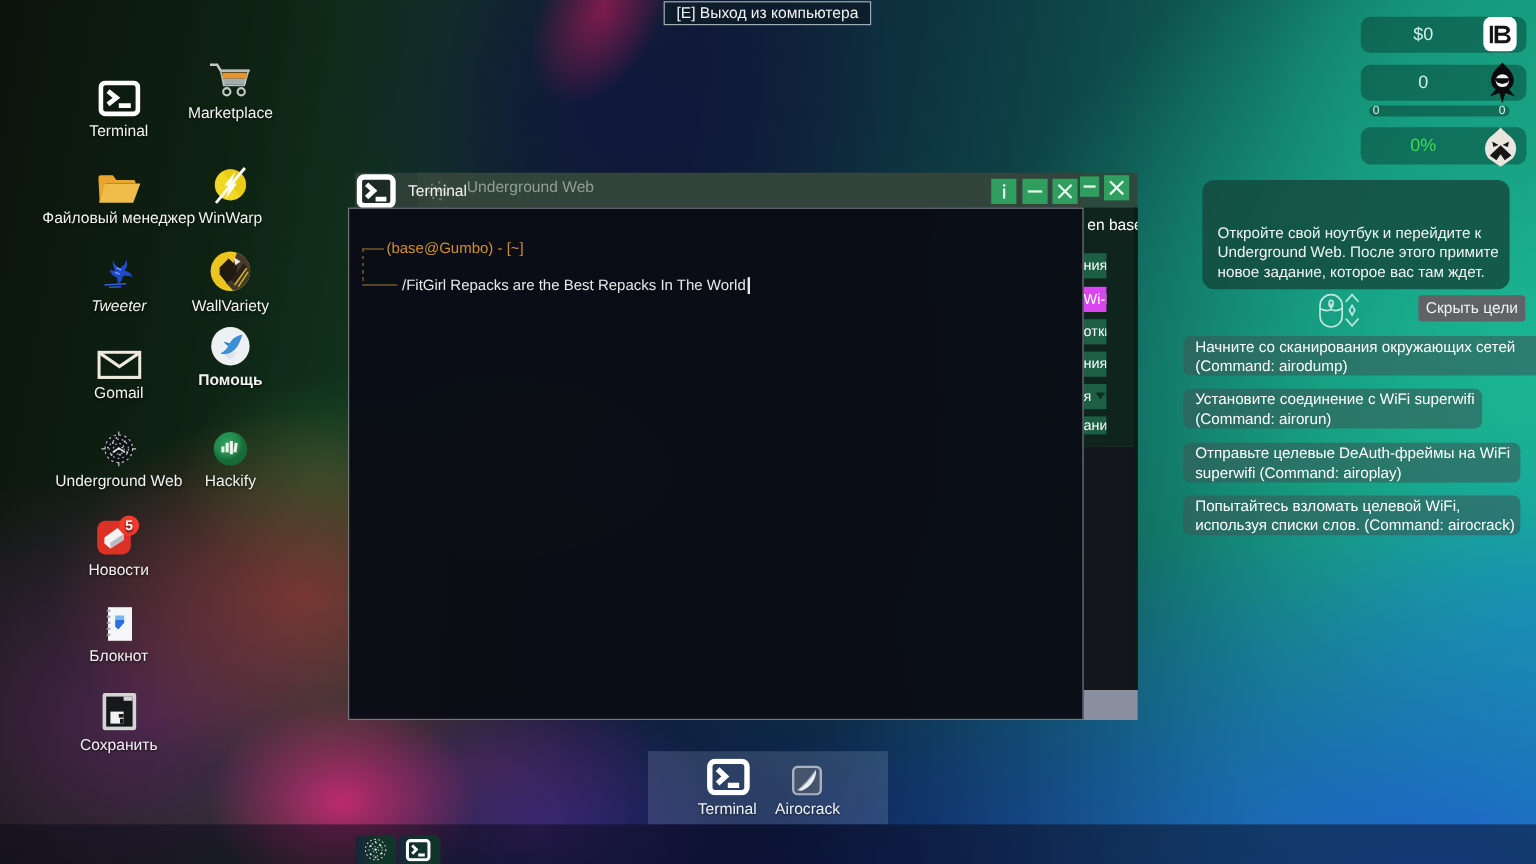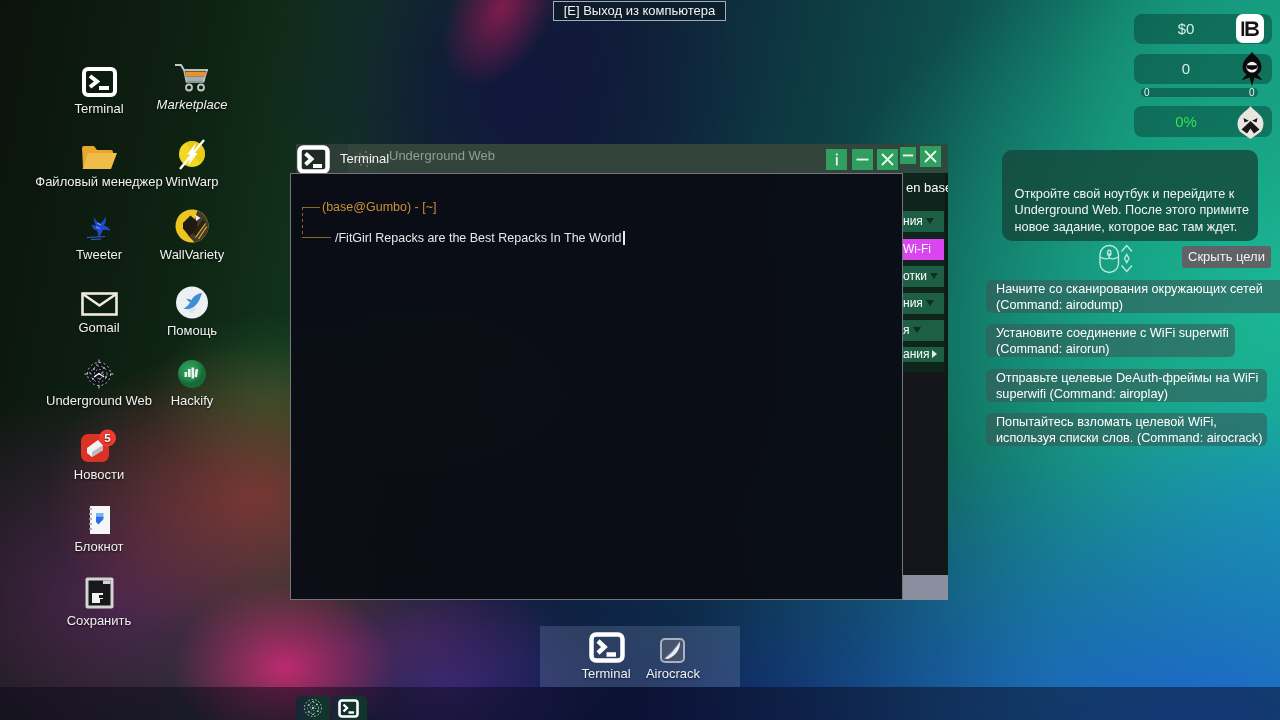--- a/index.html
+++ b/index.html
@@ -38,21 +38,21 @@
 #taskbox { left:540px; top:626px; width:200px; height:61px; background:rgba(175,195,225,0.19); }
 .tlabel { position:absolute; color:#f0f4f8; font-size:13px; text-shadow:0 1px 2px rgba(0,0,0,0.6); text-align:center; width:90px; }
 #uwbar { left:348px; top:144px; width:600px; height:29px; background:#2c4a3e; }
 #termbar { left:296px; top:144px; width:607px; height:29px; background:rgba(52,66,60,0.78); }
 #termbody { left:290px; top:173px; width:613px; height:427px; background:rgba(10,12,21,0.97); border:1px solid rgba(200,205,205,0.55); }
 .wbtn { position:absolute; width:21px; height:21px; background:#2f9e5e; }
 .wbtn svg { display:block; margin:auto; }
 #uwside { left:903px; top:173px; width:45px; height:199px; background:#0f241c; }
 #uwside2 { left:903px; top:372px; width:45px; height:203px; background:#15151c; }
 #uwstrip { left:903px; top:575px; width:45px; height:25px; background:#8a8fa0; }
-.uwrow { position:absolute; left:903px; width:41px; height:21px; background:#1d5f45; color:#fff; font-size:12px; line-height:21px; text-align:left; padding-right:3px; overflow:hidden; white-space:nowrap; }
+.uwrow { position:absolute; left:903px; width:19px; height:21px; background:#1d5f45; color:#fff; font-size:12px; line-height:21px; text-align:left; padding-right:3px; overflow:hidden; white-space:nowrap; }
 .tri { display:inline-block; width:0; height:0; border-left:4.5px solid transparent; border-right:4.5px solid transparent; border-top:6px solid #0d2e22; vertical-align:1px; margin-left:3px; }
 .tline { position:absolute; font-size:12.5px; white-space:pre; }
 .orange { color:#cc9136; }
 .white { color:#e9e9e9; }
 .statbox { position:absolute; left:1134px; width:138px; height:30px; background:rgba(6,46,38,0.4); border-radius:8px; color:#d6efe7; font-size:15px; text-align:center; line-height:30px; }
 #quest { left:1002px; top:150px; width:256px; height:91px; background:rgba(20,72,60,0.82); border-radius:10px; }
 #quest h1 { color:#dde23a; font-size:14px; font-weight:700; text-align:right; padding:8px 9px 0 0; }
 #quest p { position:absolute; top:36px; right:9px; color:#f0f6f4; font-size:12.7px; line-height:16.3px; }
 #hidebtn { left:1182px; top:246px; width:89px; height:22px; background:#606365; color:#f2f2f2; font-size:13px; text-align:center; line-height:22px; border-radius:3px; }
 .obj { position:absolute; left:986px; height:33px; background:rgba(55,90,88,0.6); border-radius:6px; color:#fff; font-size:12.7px; line-height:16.3px; padding:1px 0 0 10px; }
@@ -63,21 +63,21 @@
 <div id="streak"></div>
 <div id="tooltip" class="abs">[E] Выход из компьютера</div>
 
 <div class="dicon" style="left:34px; top:63px;"><div class="ig">
       <svg width="35" height="30" viewBox="0 0 35 30">
         <rect x="2" y="2" width="31" height="26" rx="4" fill="none" stroke="#fff" stroke-width="4"></rect>
         <path d="M8 9 L15 14.5 L8 20" fill="none" stroke="#fff" stroke-width="4"></path>
         <line x1="17" y1="21" x2="27" y2="21" stroke="#fff" stroke-width="4"></line>
       </svg>
     </div>Terminal</div>
-<div class="dicon" style="left:127px; top:59px;font-style:italic;"><div class="ig">
+<div class="dicon" style="left:127px; top:48px;"><div class="ig">
       <svg width="38" height="30" viewBox="0 0 38 30">
         <path d="M2 2 L8 2 L11 7 L35 7" fill="none" stroke="#c2c9c6" stroke-width="2"></path>
         <path d="M11 7 L13.5 19 L30.5 19 L34 7 Z" fill="none" stroke="#b5bdba" stroke-width="1.6"></path>
         <rect x="12.5" y="8.5" width="20" height="5" fill="#e8932c"></rect>
         <rect x="13" y="13.5" width="19" height="4.5" fill="#bcc6cb" opacity="0.85"></rect>
         <circle cx="16" cy="24.5" r="3" fill="none" stroke="#c2c9c6" stroke-width="1.8"></circle>
         <circle cx="28" cy="24.5" r="3" fill="none" stroke="#c2c9c6" stroke-width="1.8"></circle>
       </svg>
     </div>Marketplace</div>
 <div class="dicon" style="left:34px; top:136px;"><div class="ig">
@@ -87,21 +87,21 @@
       </svg>
     </div>Файловый менеджер</div>
 <div class="dicon" style="left:127px; top:136px;"><div class="ig">
       <svg width="32" height="31" viewBox="0 0 32 31">
         <circle cx="16" cy="15" r="13" fill="#f2d822"></circle>
         <path d="M16 2 a13 13 0 0 1 13 13 a13 13 0 0 1 -5 10 L10 4 a13 13 0 0 1 6 -2 Z" fill="#e3c50e" opacity="0.6"></path>
         <path d="M20 4 L11 15.5 L15.5 15.5 L12 27 L21.5 14 L16.8 14 Z" fill="#fff"></path>
         <line x1="28" y1="1" x2="4" y2="30" stroke="#fff" stroke-width="2.4"></line>
       </svg>
     </div>WinWarp</div>
-<div class="dicon" style="left:34px; top:209px;"><div class="ig">
+<div class="dicon" style="left:34px; top:209px;font-style:italic;"><div class="ig">
       <svg width="29" height="28" viewBox="0 0 29 28">
         <path d="M9 2 C10.5 5.5 12.5 7.5 15 8.5 C17.5 7 19.5 4.5 20.5 1.5 C21.5 5 21 8.5 18.5 10.5 C22 11 24.5 13 25.5 16 C22.5 14.8 20 14.5 17.5 15.2 C17 18 15.5 20.5 13 22 C13.2 19.5 13 17.5 12 15.8 C9 14.8 7 12.5 6.5 9.5 C8 10.3 9.5 10.7 11 10.5 C9.5 8 8.8 5 9 2 Z" fill="#2248cc"></path>
         <path d="M12 8 L16 10 M11 12 L15 13.5" stroke="#7fa8ff" stroke-width="1"></path>
         <path d="M2 22.5 L20 21.5 M6 24.5 L16 24" stroke="#3a5cd8" stroke-width="1.2"></path>
       </svg>
     </div>Tweeter</div>
 <div class="dicon" style="left:127px; top:209px;"><div class="ig">
       <svg width="34" height="34" viewBox="0 0 34 34">
         <circle cx="17" cy="17" r="16.5" fill="#edc51f"></circle>
         <path d="M22.5 1.5 A16.5 16.5 0 0 1 33.5 17 A16.5 16.5 0 0 1 19.5 33.3 L13.5 27 Z" fill="#453a2a"></path>
@@ -111,21 +111,21 @@
         <line x1="23.5" y1="30" x2="31.8" y2="17.5" stroke="#d8b832" stroke-width="1.1"></line>
         <path d="M20 5.5 L25.5 9 L21 12 Z" fill="#f2eede"></path>
       </svg>
     </div>WallVariety</div>
 <div class="dicon" style="left:34px; top:282px;"><div class="ig">
       <svg width="37" height="24" viewBox="0 0 37 24">
         <rect x="1.5" y="1.5" width="34" height="21" fill="none" stroke="#eeeade" stroke-width="2.6"></rect>
         <path d="M2.5 2.5 L18.5 13.5 L34.5 2.5" fill="none" stroke="#eeeade" stroke-width="2.6"></path>
       </svg>
     </div>Gomail</div>
-<div class="dicon" style="left:127px; top:285px;"><div class="ig">
+<div class="dicon" style="left:127px; top:271px;font-weight:bold;"><div class="ig">
       <svg width="34" height="33" viewBox="0 0 34 33">
         <circle cx="17" cy="16.5" r="16" fill="#eef1f4"></circle>
         <path d="M10 22 L22 22 L17 28 Z" fill="#dde3e8"></path>
         <path d="M27 7 C22.5 7.5 18.5 10 16.5 14 C14.5 17.5 13 20.5 8.5 22.5 C13 24 17.5 22.5 20.5 19.5 C24 16 25.5 11.5 27 7 Z" fill="#3d8fd4"></path>
         <path d="M16.5 14 L11 12.5 L15 16.5 Z" fill="#2d7ec0"></path>
       </svg>
     </div>Помощь</div>
 <div class="dicon" style="left:34px; top:355px;"><div class="ig">
       <svg width="30" height="30" viewBox="0 0 30 30">
         <circle cx="15" cy="15" r="12" fill="#0e1116"></circle>

